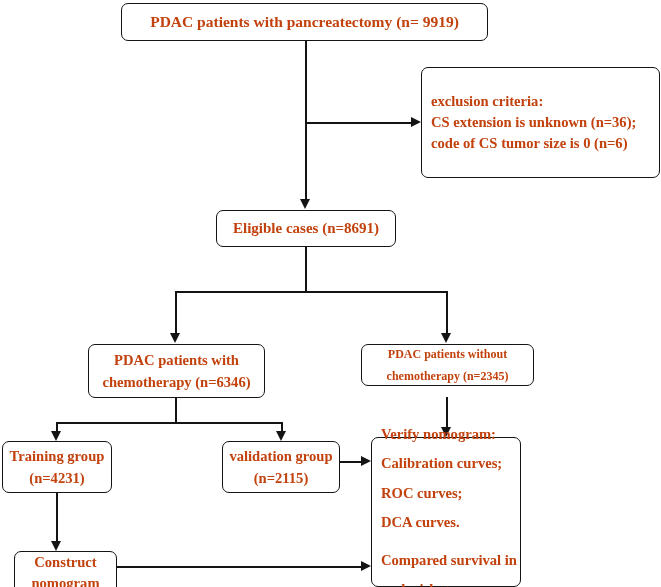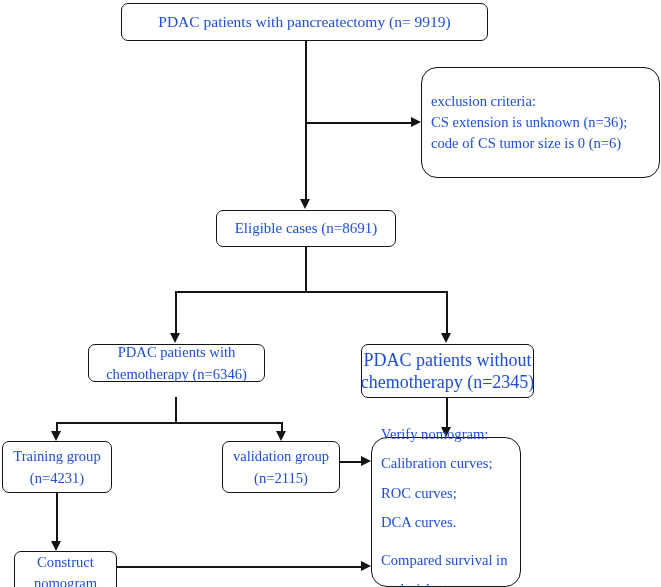--- a/index.html
+++ b/index.html
@@ -14,35 +14,35 @@
     background: #ffffff;
     font-family: "Liberation Serif", "DejaVu Serif", serif;
     overflow: hidden;
   }
   .node {
     position: absolute;
     box-sizing: border-box;
     border: 1.6px solid #141414;
     border-radius: 7px;
     background: #ffffff;
-    color: #1d4ed8;
+    color: #c2410c;
     display: flex;
     flex-direction: column;
     justify-content: center;
     z-index: 3;
+    font-weight: bold;
   }
   .node.center {
     align-items: center;
     text-align: center;
   }
   .node.left {
     align-items: flex-start;
     text-align: left;
     padding-left: 9px;
-    border-radius: 16px;
   }
   .line {
     position: absolute;
     background: #141414;
     z-index: 1;
   }
   .h { height: 1.6px; }
   .v { width: 1.6px; }
   .arrow-down {
     position: absolute;
@@ -60,22 +60,22 @@
     border-left: 10px solid #141414;
     z-index: 2;
   }
   .ln { display: block; white-space: pre; }
   .spacer { display: block; height: 0.95em; }
 
   
   #n-top      { left: 121px; top: 3px;   width: 367px; height: 38px;  font-size: 15.5px; }
   #n-excl     { left: 421px; top: 67px;  width: 239px; height: 111px; font-size: 14.6px; line-height: 21px; }
   #n-elig     { left: 216px; top: 210px; width: 180px; height: 37px;  font-size: 15px; }
-  #n-chemo    { left: 88px;  top: 344px; width: 177px; height: 38px;  font-size: 14.6px; line-height: 22px; }
-  #n-nochemo  { left: 361px; top: 344px; width: 173px; height: 54px;  font-size: 18px; line-height: 22px; }
+  #n-chemo    { left: 88px;  top: 344px; width: 177px; height: 54px;  font-size: 14.6px; line-height: 22px; }
+  #n-nochemo  { left: 361px; top: 344px; width: 173px; height: 42px;  font-size: 12px; line-height: 22px; }
   #n-train    { left: 2px;   top: 441px; width: 110px; height: 52px;  font-size: 14.6px; line-height: 22px; }
   #n-valid    { left: 222px; top: 441px; width: 118px; height: 52px;  font-size: 14.6px; line-height: 22px; }
   #n-verify   { left: 371px; top: 437px; width: 150px; height: 150px; font-size: 14.6px; line-height: 21.5px; gap: 8px; }
   #n-constr   { left: 14px;  top: 551px; width: 103px; height: 43px;  font-size: 14.6px; line-height: 21px; }
 </style>
 </head>
 <body>
 
 <div id="canvas">
 

